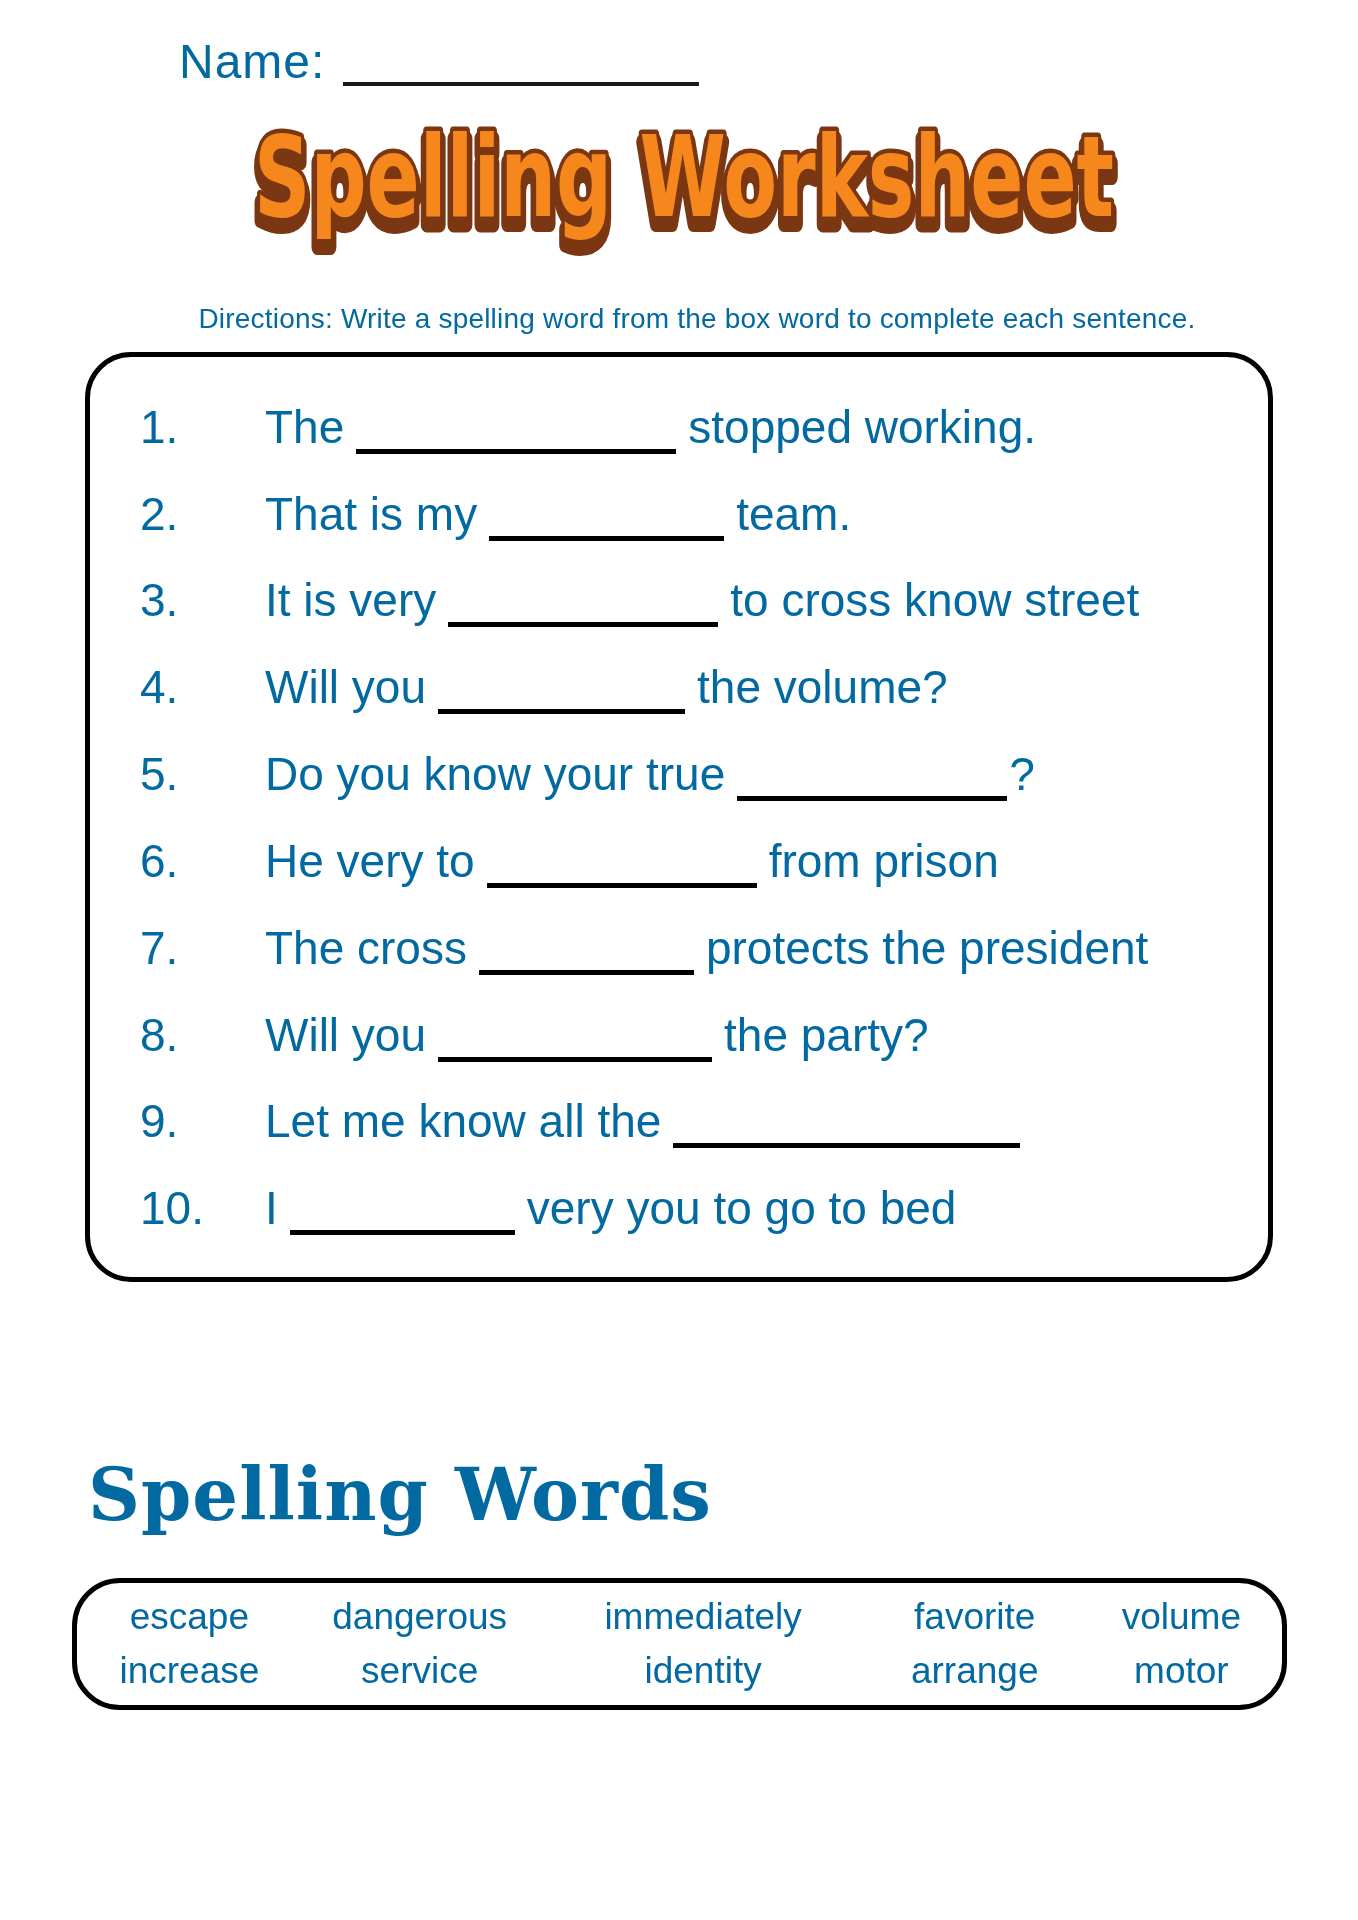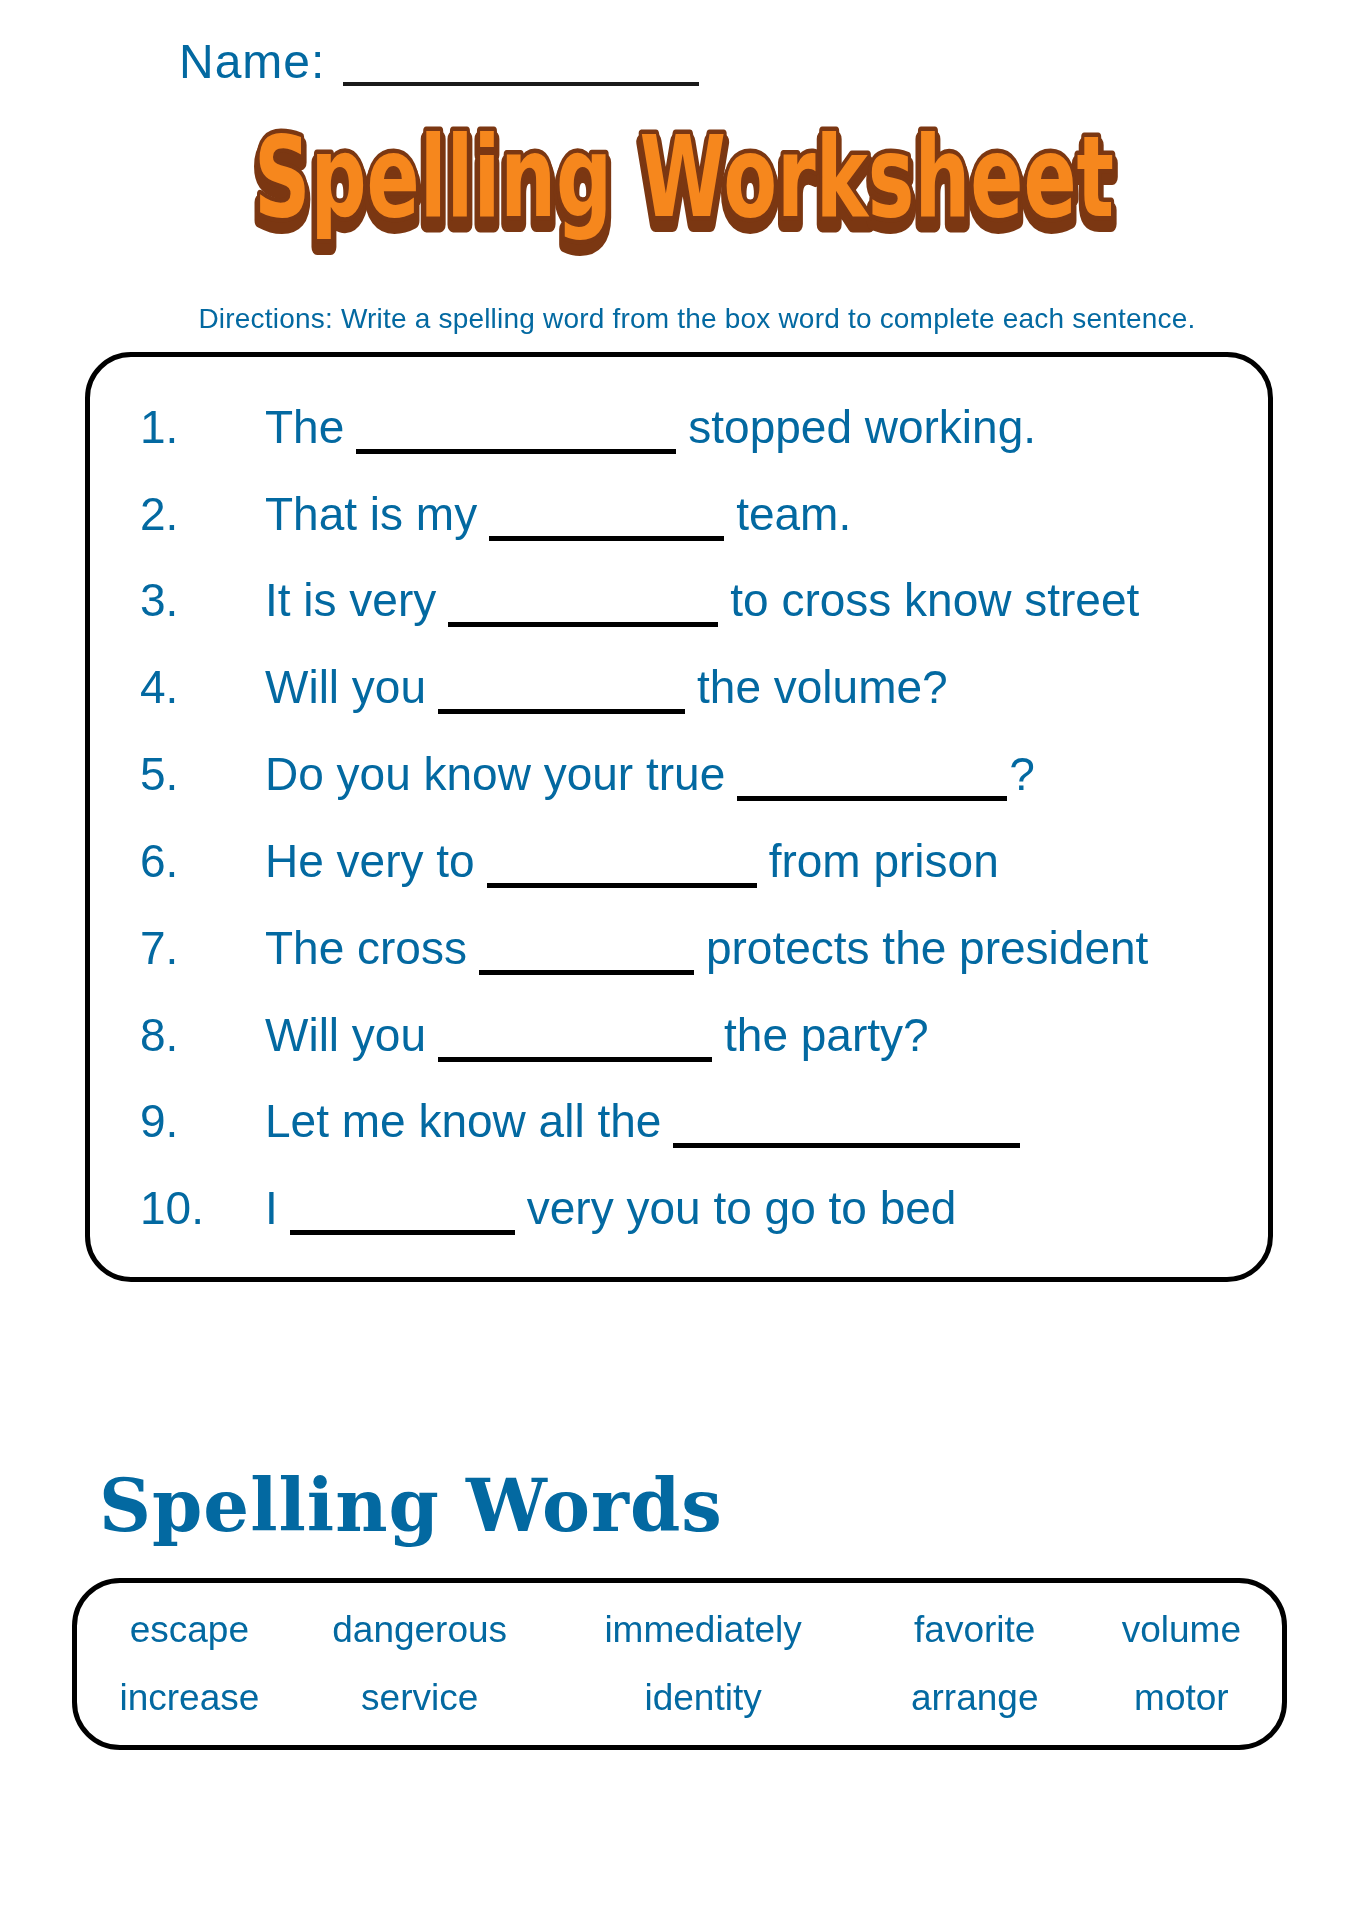--- a/index.html
+++ b/index.html
@@ -25,24 +25,24 @@
   .sentence-box{position:absolute;left:85px;top:352px;width:1188px;height:930px;
                 box-sizing:border-box;border:5px solid #000;border-radius:46px;
                 display:flex;flex-direction:column;justify-content:space-evenly;
                 padding:10px 16px 6px 50px;}
   .srow{display:flex;align-items:baseline;font-size:46px;line-height:1.05;white-space:nowrap;}
   .snum{width:125px;flex:none;}
   .blank{display:inline-block;height:42px;border-bottom:5px solid #000;
          vertical-align:-11px;margin:0 12px;}
 
   
-  .wb-title{position:absolute;left:88px;top:1452px;margin:11px;
+  .wb-title{position:absolute;left:88px;top:1452px;margin:0;
             font-family:"DejaVu Serif",serif;font-weight:bold;
             font-size:72px;letter-spacing:1px;}
-  .word-box{position:absolute;left:72px;top:1578px;width:1215px;height:172px;
+  .word-box{position:absolute;left:72px;top:1578px;width:1215px;height:132px;
             box-sizing:border-box;border:5px solid #000;border-radius:48px;
             display:flex;flex-direction:column;justify-content:space-evenly;
             padding:0 12px;}
   .wrow{display:grid;grid-template-columns:17% 22% 26% 20% 15%;font-size:37px;}
   .wrow span{text-align:center;}
 </style>
 </head>
 <body>
 
 <div class="page">

